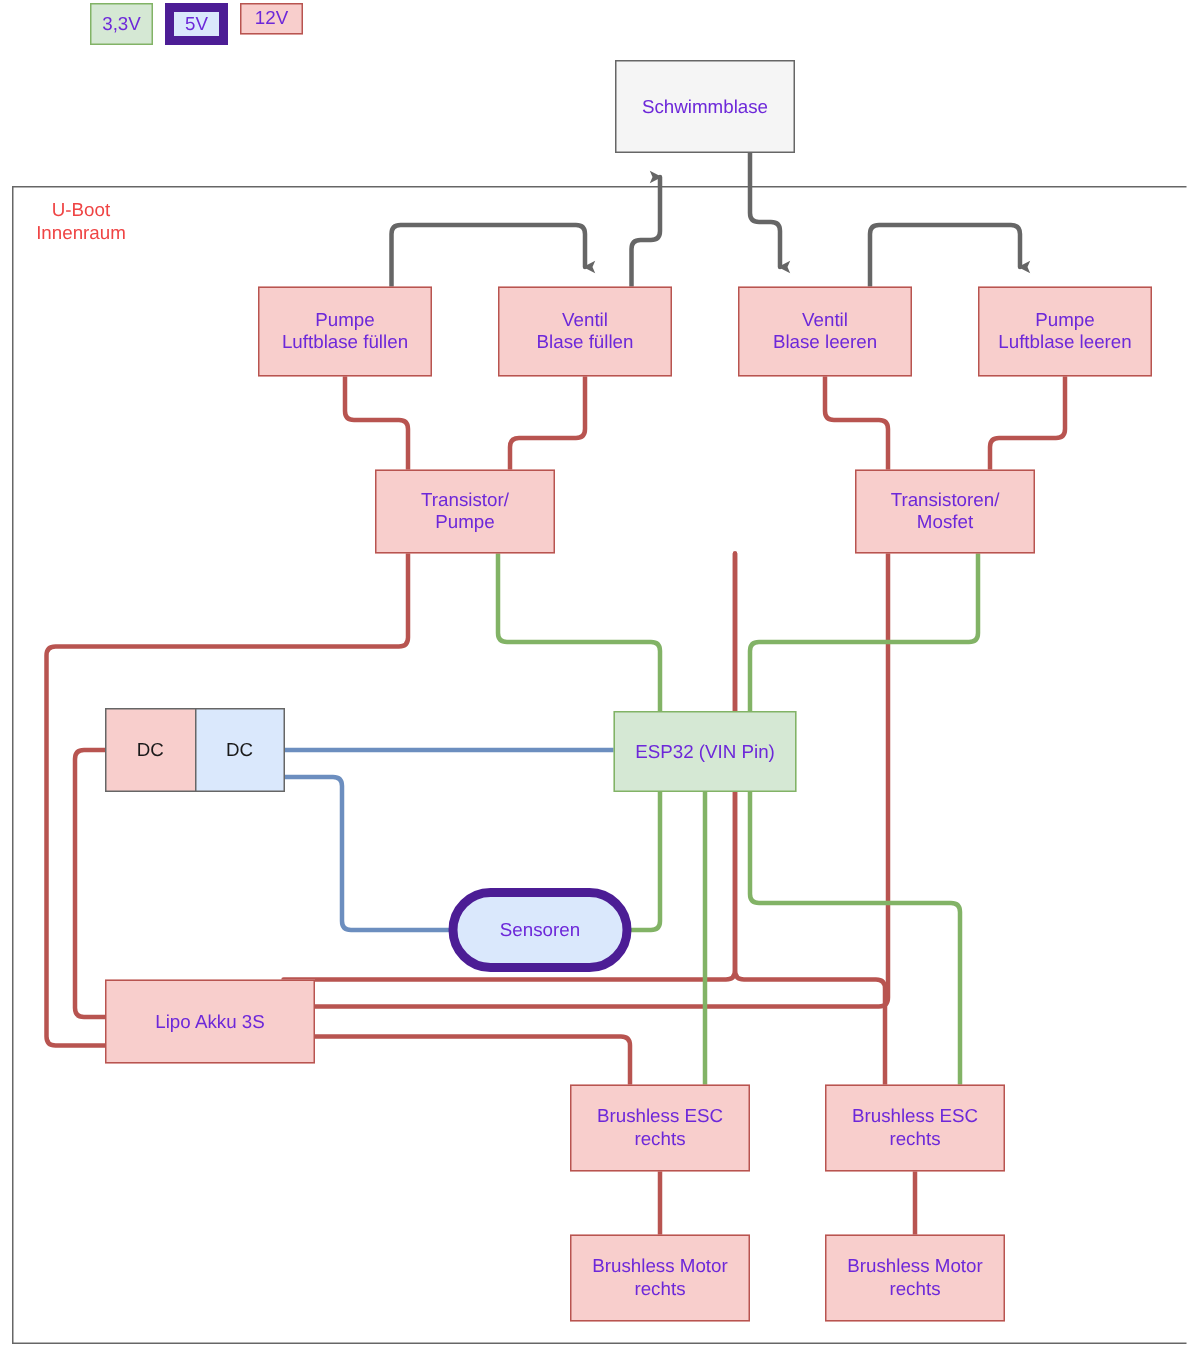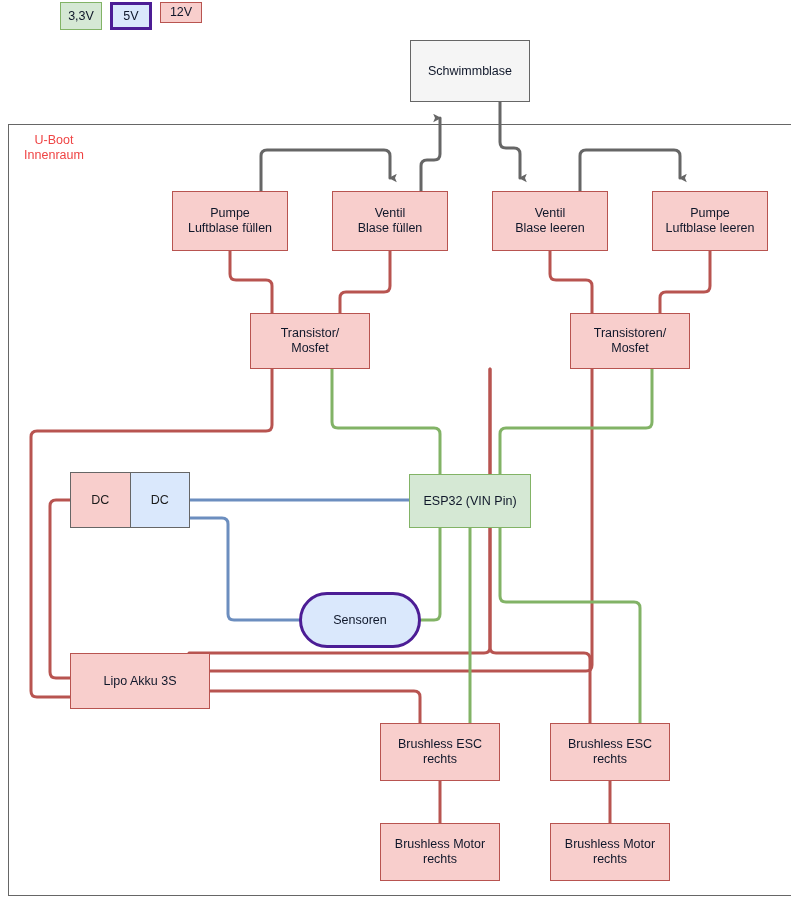--- a/index.html
+++ b/index.html
@@ -1,26 +1,26 @@
 <!DOCTYPE html>
 <html><head>
 <meta charset="utf-8">
 <style>
   html,body{margin:0;padding:0;background:#ffffff;}
   body{width:791px;height:900px;position:relative;overflow:hidden;
        font-family:"Liberation Sans",sans-serif;}
   #stage{position:absolute;left:0;top:0;width:791px;height:900px;}
   svg#wires{position:absolute;left:0;top:0;width:791px;height:900px;pointer-events:none;}
   .node{position:absolute;box-sizing:border-box;display:flex;align-items:center;
-        justify-content:center;text-align:center;font-size:12.5px;color:#0f172a;
+        justify-content:center;text-align:center;font-size:12.5px;color:#6d28d9;
         line-height:15px;z-index:3;}
   .node span{display:block;white-space:pre-line;}
   .red{background:#f8cecc;border:1px solid #b85450;}
   .green{background:#d5e8d4;border:1px solid #82b366;}
-  .blue{background:#dae8fc;border:3px solid #4c1d95;}
+  .blue{background:#dae8fc;border:6px solid #4c1d95;}
   .grey{background:#f5f5f5;border:1px solid #666666;}
   .frame{position:absolute;border:1px solid #666666;background:transparent;z-index:1;}
   .framelabel{position:absolute;z-index:4;font-size:12.5px;color:#ef4444;
               line-height:15px;text-align:center;}
   .dcsplit{position:absolute;box-sizing:border-box;z-index:3;display:flex;}
   .dcsplit > div{flex:1;display:flex;align-items:center;justify-content:center;
                  font-size:12.5px;color:#1a1a1a;box-sizing:border-box;}
   .dcL{background:#f8cecc;border:1px solid #666666;border-right:none;}
   .dcR{background:#dae8fc;border:1px solid #666666;}
 </style>
@@ -111,21 +111,21 @@
     <span>Ventil
 Blase leeren</span>
   </div>
   <div class="node red" style="left:652px;top:191px;width:116px;height:60px;">
     <span>Pumpe
 Luftblase leeren</span>
   </div>
 
   <div class="node red" style="left:250px;top:313px;width:120px;height:56px;">
     <span>Transistor/
-Mosfet</span>
+Pumpe</span>
   </div>
   <div class="node red" style="left:570px;top:313px;width:120px;height:56px;">
     <span>Transistoren/
 Mosfet</span>
   </div>
 
   <div class="dcsplit" style="left:70px;top:472px;width:120px;height:56px;">
     <div class="dcL">
       <span>DC</span>
     </div>

